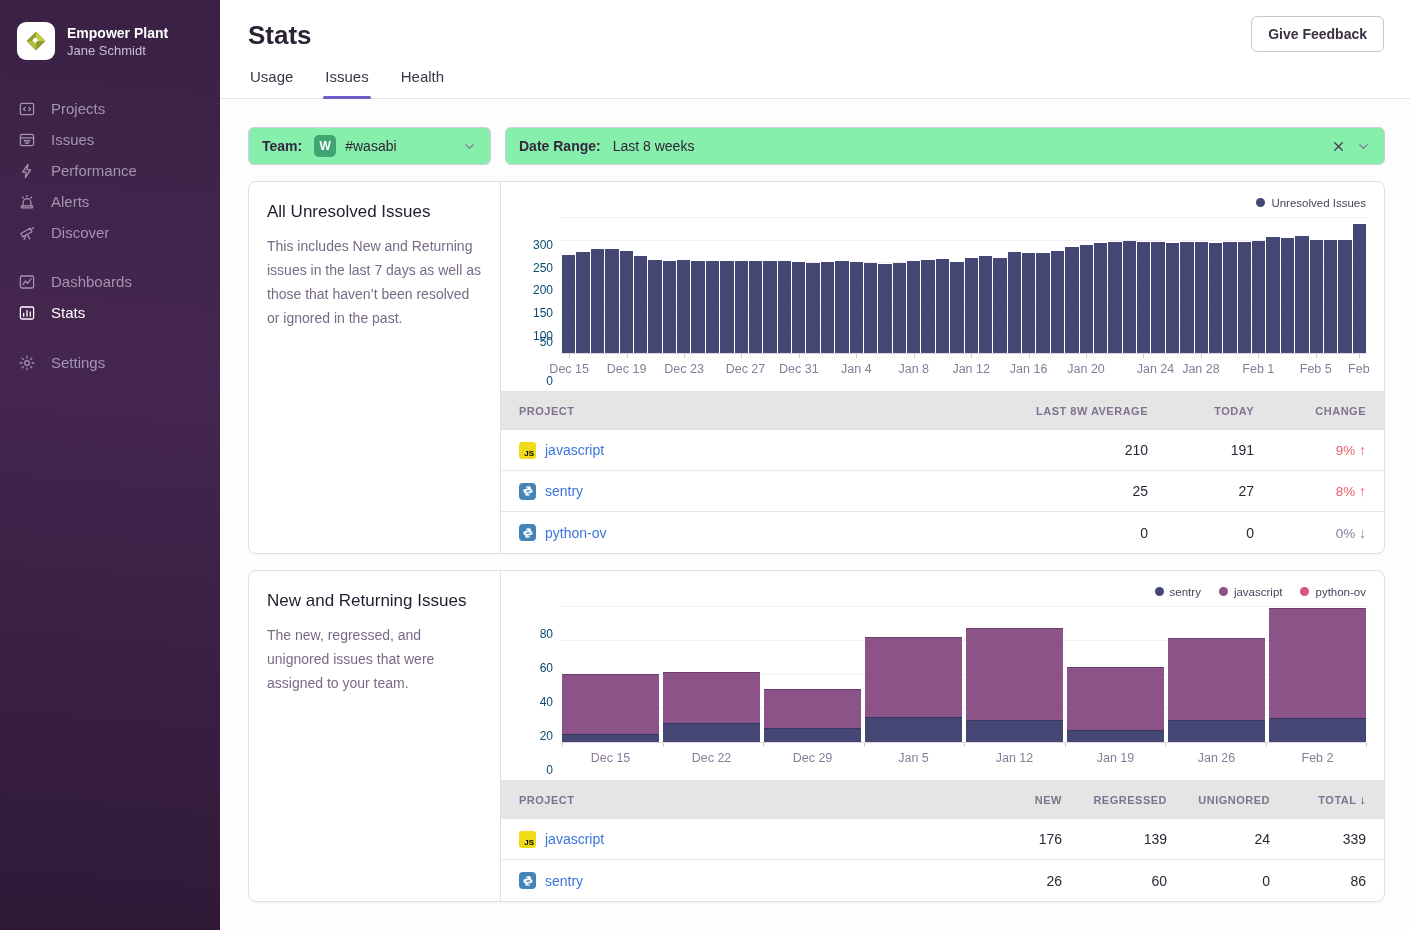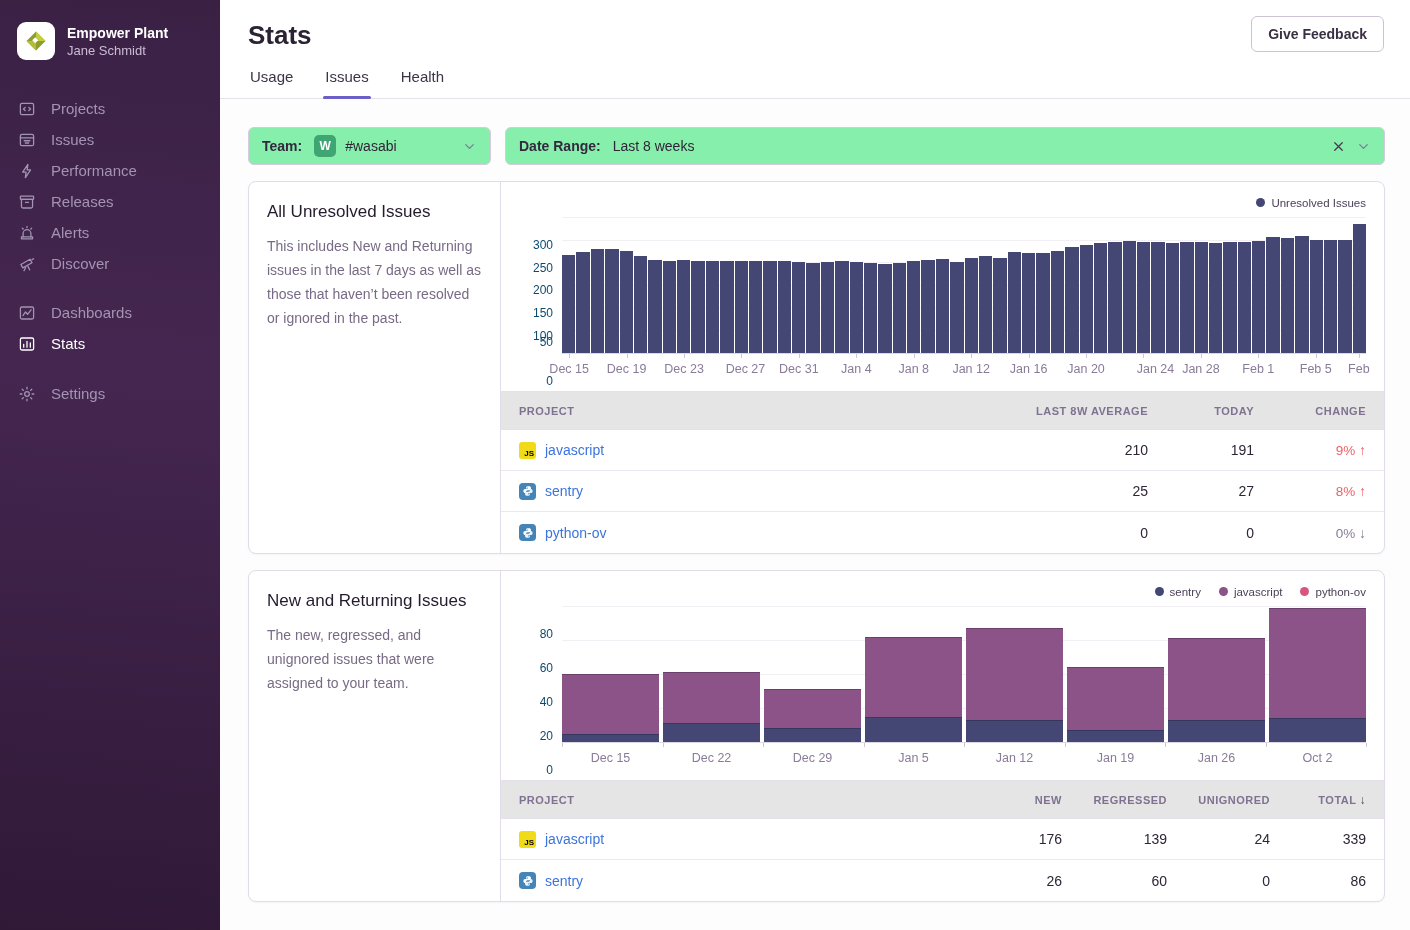--- a/index.html
+++ b/index.html
@@ -129,28 +129,20 @@
             <rect x="3.2" y="4.5" width="17.6" height="15" rx="2"></rect>
             <path d="M3.2 9.2h17.6M8.2 13h7.6M9.8 16h4.4"></path>
           </svg>
           <span>Issues</span>
         </div>
         <div class="nav-item">
           <svg viewBox="0 0 24 24" fill="none" stroke="currentColor" stroke-width="1.7" stroke-linecap="round" stroke-linejoin="round">
             <path d="M13.2 3.2 6.2 13.4h4.6l-1 7.4 7-10.2h-4.6z"></path>
           </svg>
           <span>Performance</span>
-        </div>
-        <div class="nav-item">
-          <svg viewBox="0 0 24 24" fill="none" stroke="currentColor" stroke-width="1.7" stroke-linecap="round" stroke-linejoin="round">
-            <path d="M4.6 8.6h14.8V18a2 2 0 0 1-2 2H6.6a2 2 0 0 1-2-2z"></path>
-            <rect x="3.2" y="4.2" width="17.6" height="4.4" rx="1"></rect>
-            <path d="M10 12.4h4"></path>
-          </svg>
-          <span>Releases</span>
         </div>
         <div class="nav-item">
           <svg viewBox="0 0 24 24" fill="none" stroke="currentColor" stroke-width="1.7" stroke-linecap="round" stroke-linejoin="round">
             <path d="M6.8 17.2v-4.4a5.2 5.2 0 0 1 10.4 0v4.4"></path>
             <path d="M4.6 17.2h14.8v2.6H4.6z"></path>
             <path d="M12 3.2v1.6M5.8 5.6l1.1 1.1M18.2 5.6l-1.1 1.1"></path>
           </svg>
           <span>Alerts</span>
         </div>
         <div class="nav-item">
@@ -483,21 +475,21 @@
                     <div class="xtick" style="left: 75%;"></div>
                     <div class="xtick" style="left: 87.5%;"></div>
                     <div class="xtick" style="left: 100%;"></div>
                     <div class="xlab-f">Dec 15</div>
                     <div class="xlab-f">Dec 22</div>
                     <div class="xlab-f">Dec 29</div>
                     <div class="xlab-f">Jan 5</div>
                     <div class="xlab-f">Jan 12</div>
                     <div class="xlab-f">Jan 19</div>
                     <div class="xlab-f">Jan 26</div>
-                    <div class="xlab-f">Oct 2</div>
+                    <div class="xlab-f">Feb 2</div>
                   </div>
                 </div>
               </div>
             </div>
           <div class="ptable t2" id="table1">
               <div class="thead">
                 <span class="h-proj">PROJECT</span>
                 <span class="h-num">NEW</span>
                 <span class="h-num">REGRESSED</span>
                 <span class="h-num">UNIGNORED</span>

